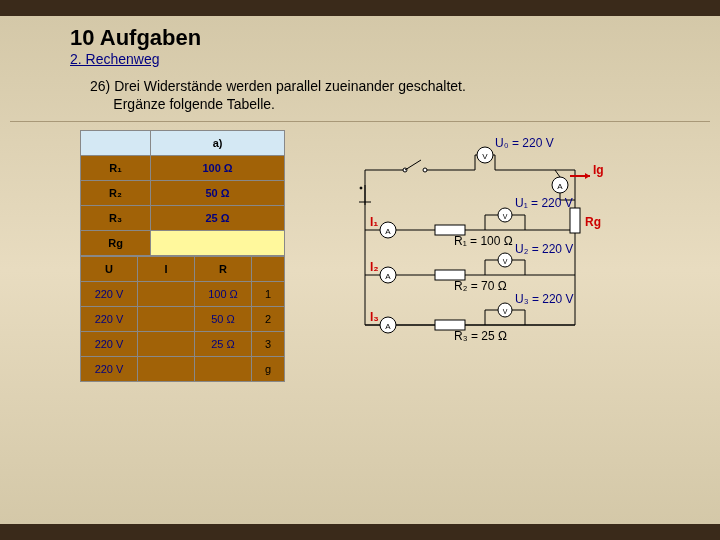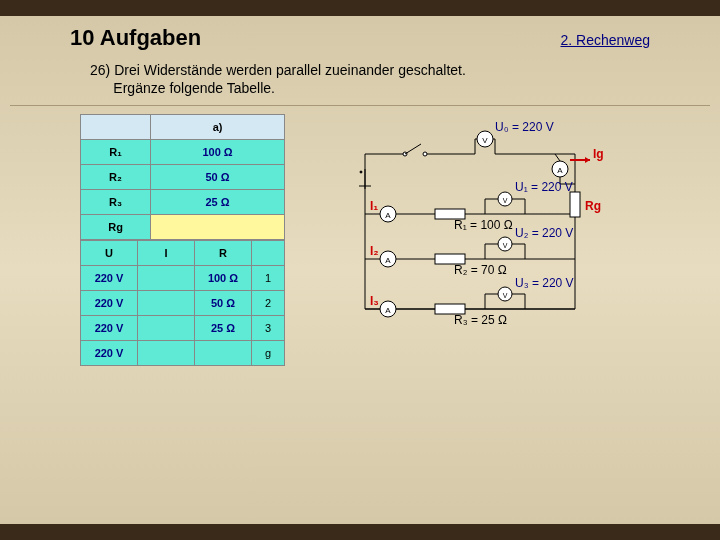--- a/index.html
+++ b/index.html
@@ -10,20 +10,21 @@
     background: linear-gradient(to bottom, #3a2a1a 0%, #3a2a1a 3%, #d4c8a8 3%, #e8dcc0 50%, #d4c8a8 97%, #3a2a1a 97%);
     font-family: Arial, sans-serif;
     position: relative;
     overflow: hidden;
   }
   .header {
     display: flex;
     justify-content: space-between;
     align-items: baseline;
     padding: 25px 70px 5px 70px;
+    flex-direction: column;
   }
   .title {
     font-size: 22px;
     font-weight: bold;
     color: #000;
   }
   .link {
     font-size: 14px;
     font-weight: normal;
     color: #000080;
@@ -51,32 +52,32 @@
   }
   table {
     border-collapse: collapse;
     font-size: 11px;
   }
   td, th {
     border: 1px solid #888;
     padding: 3px 6px;
     text-align: center;
     height: 18px;
-    background: #5eead4;
+    background: #a16207;
   }
   .t1 td:first-child { width: 44px; font-weight: bold; }
   .t1 td:nth-child(2) { width: 96px; }
   .t1 .hdr td { background: #d4e8f4; font-weight: bold; }
   .t1 .val { color: #000080; font-weight: bold; }
   .t1 .yellow { background: #fff89c; }
   .t2 { margin-top: 0; }
   .t2 td { width: 44px; }
   .t2 td:last-child { width: 20px; }
   .t2 .hdr td { font-weight: bold; }
-  .t2 .val { color: #000080; font-weight: bold; }
+  .t2 .val { color: #000080; font-weight: normal; }
   .circuit {
     position: relative;
     width: 260px;
     height: 210px;
     font-size: 8px;
   }
   .circuit svg { position: absolute; top: 0; left: 0; }
   .clabel { position: absolute; font-size: 12px; color: #000080; white-space: nowrap; }
   .clabel.red { color: #c00; font-weight: bold; }
   .clabel.blk { color: #000; padding-left: 24px; }

